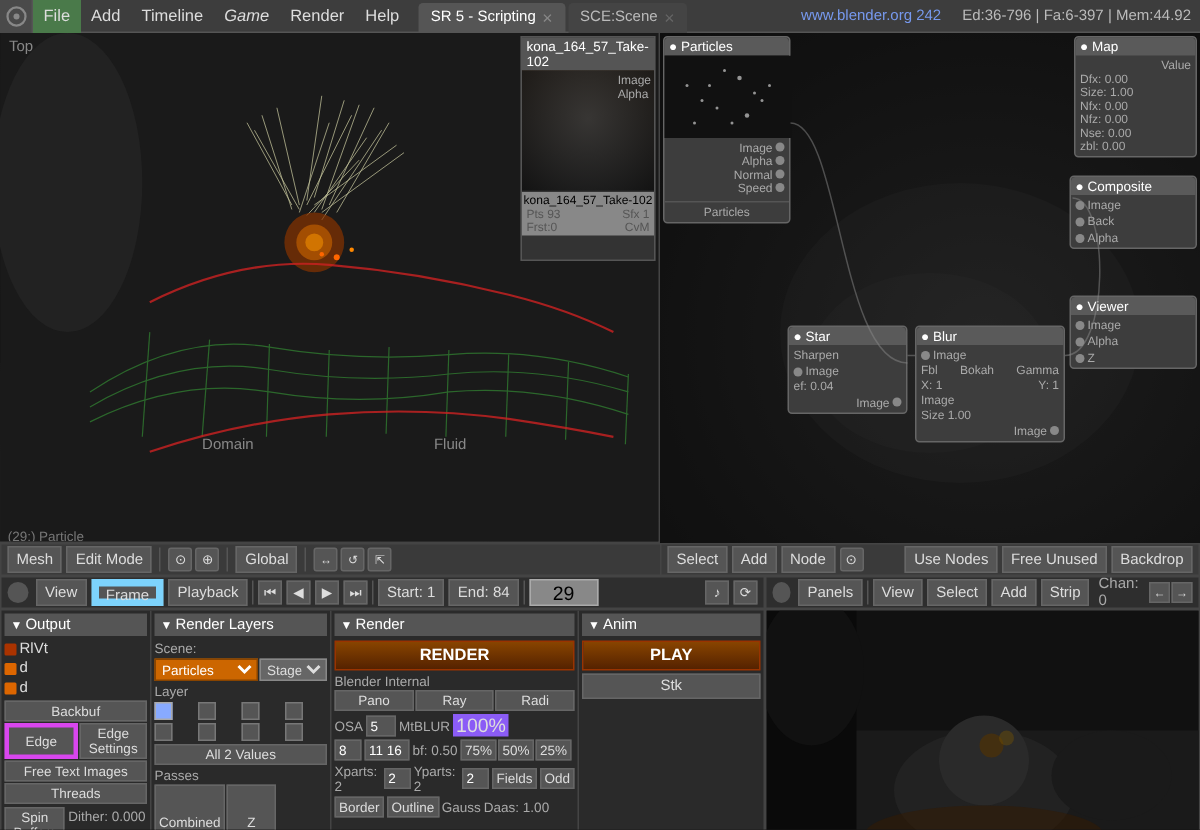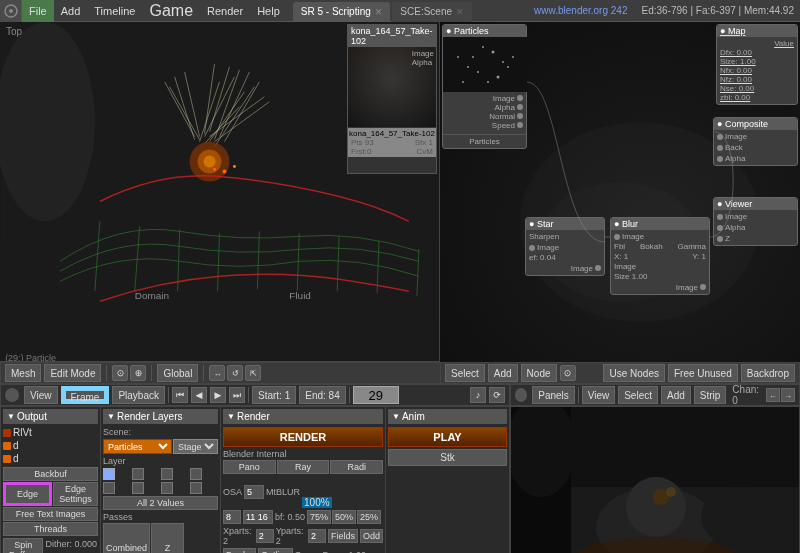--- a/index.html
+++ b/index.html
@@ -14,21 +14,21 @@
 <div id="top-menu-bar" style="width:800px;height:22px;background:#3d3d3d;display:flex;align-items:center;border-bottom:1px solid #555;position:relative;z-index:10;">
   <div style="width:22px;height:22px;background:#4a4a4a;display:flex;align-items:center;justify-content:center;border-right:1px solid #555;">
     <svg width="14" height="14" viewBox="0 0 14 14">
         <circle cx="7" cy="7" r="6" fill="none" stroke="#888" stroke-width="1.5"></circle>
         <circle cx="7" cy="7" r="2" fill="#888"></circle>
       </svg>
   </div>
   <div style="padding:0 7px;height:22px;line-height:22px;cursor:pointer;font-size:11px;color:#ddd;background:#4a7a4a;">File</div>
   <div style="padding:0 7px;height:22px;line-height:22px;cursor:pointer;font-size:11px;color:#ddd;">Add</div>
   <div style="padding:0 7px;height:22px;line-height:22px;cursor:pointer;font-size:11px;color:#ddd;">Timeline</div>
-  <div style="padding:0 7px;height:22px;line-height:22px;cursor:pointer;font-size:16px;color:#ddd;">Game</div>
+  <div style="padding:0 7px;height:22px;line-height:22px;cursor:pointer;font-size:11px;color:#ddd;font-style:italic;">Game</div>
   <div style="padding:0 7px;height:22px;line-height:22px;cursor:pointer;font-size:11px;color:#ddd;">Render</div>
   <div style="padding:0 7px;height:22px;line-height:22px;cursor:pointer;font-size:11px;color:#ddd;">Help</div>
 
   <div style="display:flex;align-items:flex-end;margin-left:6px;height:22px;">
     <div style="background:#555;border-radius:3px 3px 0 0;padding:2px 8px;margin-right:2px;font-size:10px;color:#fff;display:flex;align-items:center;gap:4px;height:20px;">
       <span>SR 5 - Scripting</span>
       <span style="color:#888;font-size:9px;">✕</span>
     </div>
     <div style="background:#444;border-radius:3px 3px 0 0;padding:2px 8px;margin-right:2px;font-size:10px;color:#bbb;display:flex;align-items:center;gap:4px;height:20px;">
       <span>SCE:Scene</span>
@@ -177,21 +177,21 @@
         <div style="display:flex;justify-content:flex-end;gap:2px;font-size:8px;color:#aaa;">
             <span>Speed</span>
             <span style="width:6px;height:6px;background:#888;border-radius:50%;display:inline-block;margin-top:1px;"></span>
           </div>
       </div>
       <div style="padding:2px 3px 2px;border-top:1px solid #555;margin-top:2px;">
         <div style="font-size:8px;color:#aaa;text-align:center;">Particles</div>
       </div>
     </div>
 
-    <div style="position:absolute;right:2px;top:2px;width:82px;background:#3d3d3d;border:1px solid #666;border-radius:3px;font-size:9px;text-decoration:underline;">
+    <div style="position:absolute;right:2px;top:2px;width:82px;background:#3d3d3d;border:1px solid #666;border-radius:3px;font-size:9px;">
       <div style="background:#5a5a5a;padding:1px 3px;border-radius:3px 3px 0 0;color:#fff;font-size:9px;">● Map</div>
       <div style="padding:2px 3px;">
         <div style="display:flex;justify-content:space-between;font-size:8px;color:#aaa;">
             <span></span>
             <span>Value</span>
           </div>
         <div style="font-size:8px;color:#aaa;">Dfx: 0.00<br>Size: 1.00<br>Nfx: 0.00<br>Nfz: 0.00<br>Nse: 0.00<br>zbl: 0.00</div>
       </div>
     </div>
 
@@ -436,21 +436,21 @@
       <div style="font-size:9px;color:#aaa;margin-bottom:1px;">Blender Internal</div>
       <div style="display:flex;gap:1px;margin-bottom:2px;">
         <button style="background:#555;border:1px solid #666;color:#ddd;font-size:9px;padding:1px 2px;cursor:pointer;flex:1;">Pano</button>
         <button style="background:#555;border:1px solid #666;color:#ddd;font-size:9px;padding:1px 2px;cursor:pointer;flex:1;">Ray</button>
         <button style="background:#555;border:1px solid #666;color:#ddd;font-size:9px;padding:1px 2px;cursor:pointer;flex:1;">Radi</button>
       </div>
       <div style="display:flex;align-items:center;gap:2px;margin-bottom:2px;">
         <span style="font-size:9px;color:#aaa;">OSA</span>
         <input type="text" value="5" style="background: rgb(85, 85, 85); border: 1px solid rgb(102, 102, 102); color: rgb(255, 255, 255); font-size: 9px; width: 20px; height: 14px; padding: 0px 2px;">
         <span style="font-size:9px;color:#aaa;">MtBLUR</span>
-        <span style="font-size:10px;color:#ddd;background:#0369a1;padding:0 2px;margin-top:21px;">100%</span>
+        <span style="font-size:13px;color:#ddd;background:#8b5cf6;padding:0 2px;">100%</span>
       </div>
       <div style="display:flex;align-items:center;gap:2px;margin-bottom:2px;">
         <input type="text" value="8" style="background: rgb(85, 85, 85); border: 1px solid rgb(102, 102, 102); color: rgb(255, 255, 255); font-size: 9px; width: 18px; height: 14px; padding: 0px 2px;">
         <input type="text" value="11 16" style="background: rgb(85, 85, 85); border: 1px solid rgb(102, 102, 102); color: rgb(255, 255, 255); font-size: 9px; width: 30px; height: 14px; padding: 0px 2px;">
         <span style="font-size:9px;color:#aaa;">bf: 0.50</span>
         <div style="display:flex;gap:1px;">
           <button style="background:#555;border:1px solid #666;color:#ddd;font-size:9px;padding:0 2px;cursor:pointer;height:14px;">75%</button>
           <button style="background:#555;border:1px solid #666;color:#ddd;font-size:9px;padding:0 2px;cursor:pointer;height:14px;">50%</button>
           <button style="background:#555;border:1px solid #666;color:#ddd;font-size:9px;padding:0 2px;cursor:pointer;height:14px;">25%</button>
         </div>

